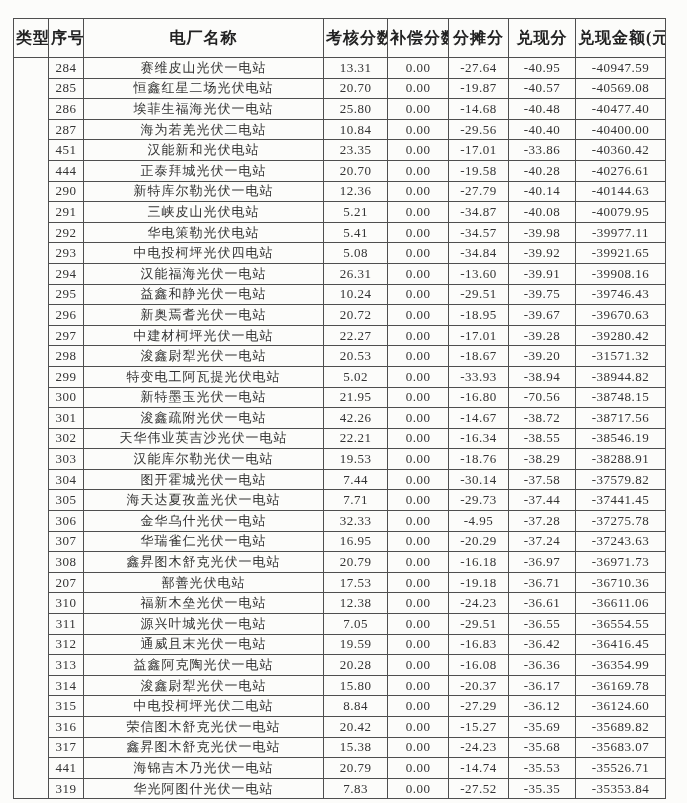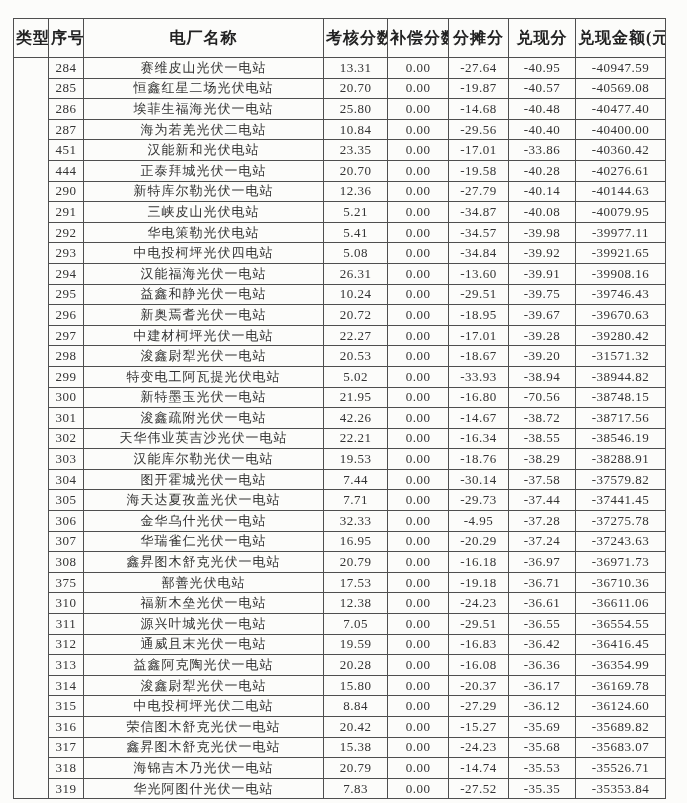--- a/index.html
+++ b/index.html
@@ -285,21 +285,21 @@
         <tr>
           <td class="num">308</td>
           <td class="plant-name">鑫昇图木舒克光伏一电站</td>
           <td class="num">20.79</td>
           <td class="num">0.00</td>
           <td class="num">-16.18</td>
           <td class="num">-36.97</td>
           <td class="num">-36971.73</td>
         </tr>
         <tr>
-          <td class="num">375</td>
+          <td class="num">207</td>
           <td class="plant-name">鄯善光伏电站</td>
           <td class="num">17.53</td>
           <td class="num">0.00</td>
           <td class="num">-19.18</td>
           <td class="num">-36.71</td>
           <td class="num">-36710.36</td>
         </tr>
         <tr>
           <td class="num">310</td>
           <td class="plant-name">福新木垒光伏一电站</td>
@@ -366,21 +366,21 @@
         <tr>
           <td class="num">317</td>
           <td class="plant-name">鑫昇图木舒克光伏一电站</td>
           <td class="num">15.38</td>
           <td class="num">0.00</td>
           <td class="num">-24.23</td>
           <td class="num">-35.68</td>
           <td class="num">-35683.07</td>
         </tr>
         <tr>
-          <td class="num">318</td>
+          <td class="num">441</td>
           <td class="plant-name">海锦吉木乃光伏一电站</td>
           <td class="num">20.79</td>
           <td class="num">0.00</td>
           <td class="num">-14.74</td>
           <td class="num">-35.53</td>
           <td class="num">-35526.71</td>
         </tr>
         <tr>
           <td class="num">319</td>
           <td class="plant-name">华光阿图什光伏一电站</td>

